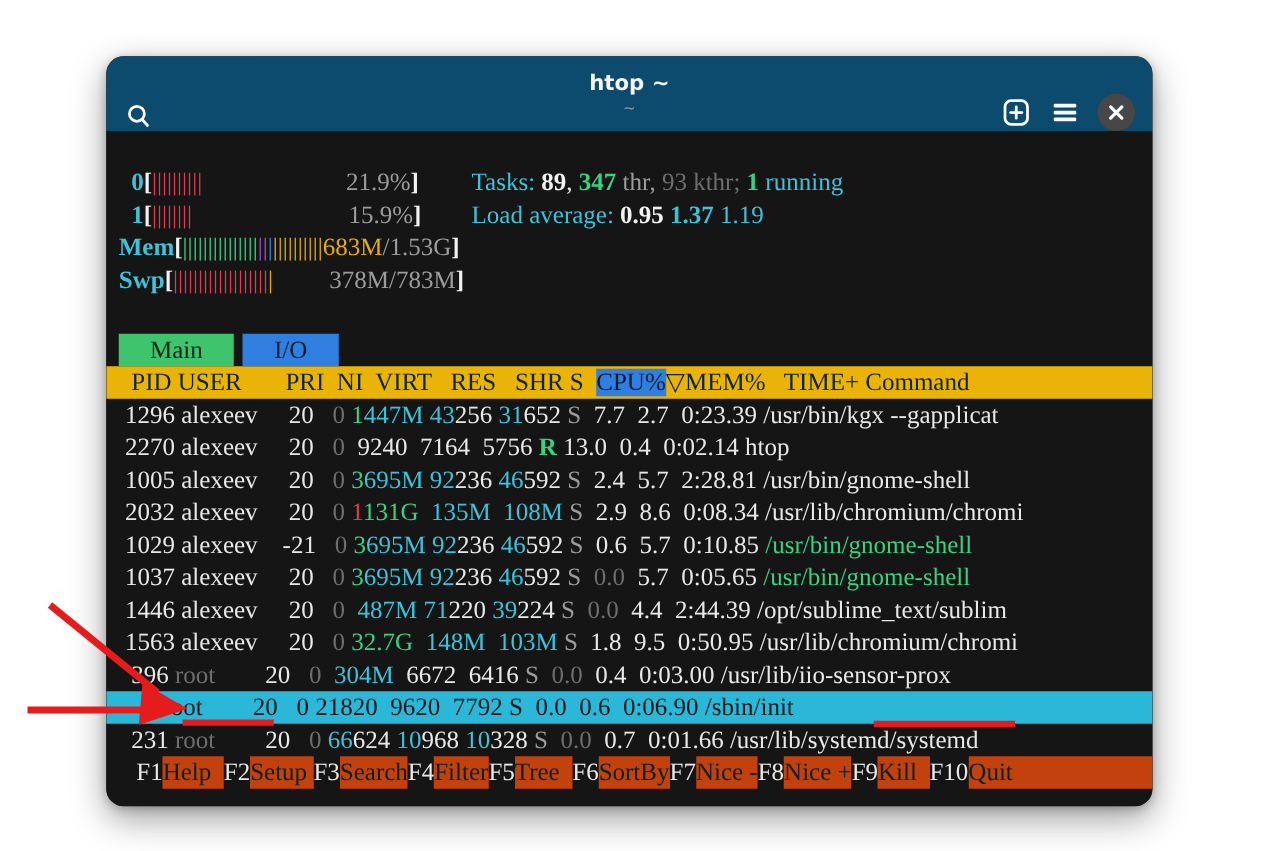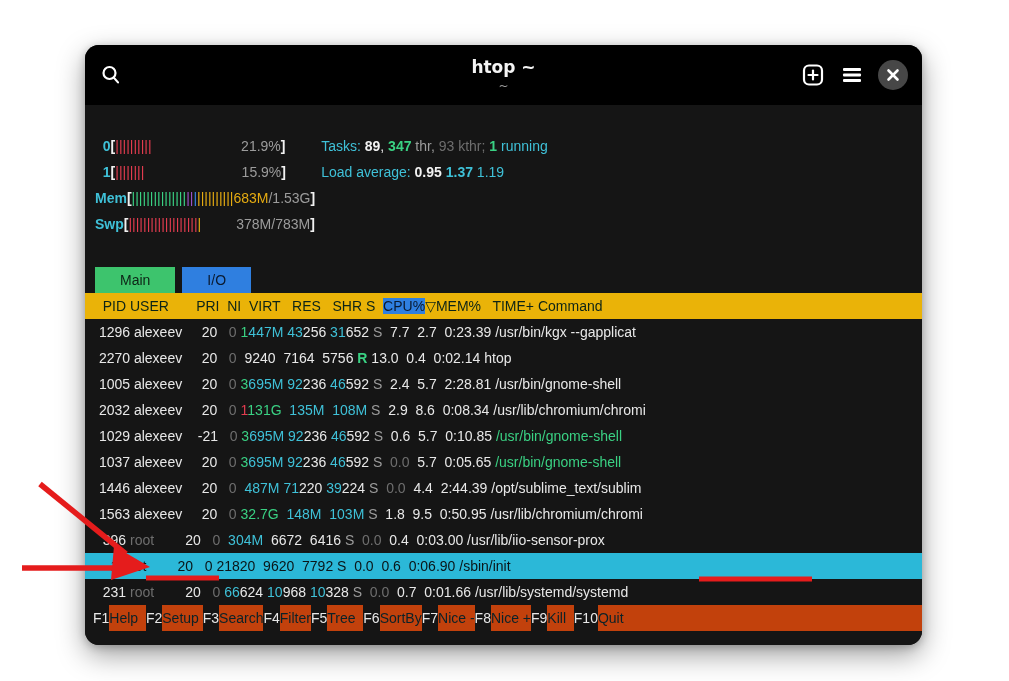--- a/index.html
+++ b/index.html
@@ -5,37 +5,37 @@
   * { box-sizing: border-box; }
   html,body { margin:0; padding:0; background:#ffffff; width:1009px; height:681px;
               font-family:"DejaVu Sans", sans-serif; }
   .page { position:relative; width:1009px; height:681px; overflow:hidden; }
 
   .window { position:absolute; left:85px; top:45px; width:837px; height:600px;
             border-radius:14px; overflow:hidden; background:#151515;
             box-shadow:0 10px 28px rgba(0,0,0,.38), 0 2px 8px rgba(0,0,0,.22); }
 
   
-  .titlebar { position:relative; height:60px; background:#000000; display:flex;
-              align-items:center; padding:0 14px; }
+  .titlebar { position:relative; height:60px; background:#0c4a6e; display:flex;
+              align-items:flex-end; padding:0 14px; }
   .tb-btn { background:none; border:none; padding:0; margin:0; cursor:pointer;
             display:flex; align-items:center; justify-content:center; }
   .title-block { position:absolute; left:0; right:0; top:0; height:100%;
                  display:flex; flex-direction:column; align-items:center; justify-content:center;
                  pointer-events:none; }
   .title { color:#f4f4f4; font-weight:bold; font-size:17px; line-height:19px; }
   .subtitle { color:#9a9a9a; font-size:12px; line-height:13px; margin-top:3px; }
   .tb-right { margin-left:auto; display:flex; align-items:center; gap:14px; }
   .close-circle { width:30px; height:30px; border-radius:50%; background:#474747;
                   display:flex; align-items:center; justify-content:center; }
 
   
   .terminal { height:540px; background:#151515; padding-top:28px;
-              font-family:Liberation Sans, sans-serif;
-              font-size:14px; line-height:26px; position:relative; }
+              font-family:Liberation Serif, serif;
+              font-size:20px; line-height:26px; position:relative; }
   .line { white-space:pre; height:26px; overflow:hidden; padding-left:10px; }
   .gap  { height:30px; }
   .top  { display:flex; }
   .summary .line { padding-left:6px; }
 
   
   .w   { color:#e8e8e8; }
   .wb  { color:#f2f2f2; font-weight:bold; }
   .gy  { color:#9c9c9c; }
   .dg  { color:#6e6e6e; }
@@ -58,21 +58,21 @@
   .header-row { background:#eab308; }
   .hdr     { color:#0d2416; }
   .hdr-sel { background:#2f7fe0; color:#0a1a30; }
 
   
   .row { cursor:default; }
   .row.selected { background:#2bb8d8; }
   .row.selected span { color:#0a1518 !important; }
 
   
-  .fkeys { display:flex; height:26px; padding-left:8px; white-space:pre; }
+  .fkeys { display:flex; height:26px; padding-left:24px; white-space:pre; }
   .fk { display:flex; cursor:pointer; }
   .fk-key   { color:#e8e8e8; }
   .fk-label { background:#c2410c; color:#0b2228; }
   .fk-label.grow { flex:1; }
   .fk:last-child { flex:1; }
 
   
   .annot { position:absolute; left:0; top:0; z-index:20; pointer-events:none; }
 </style>
 </head>

